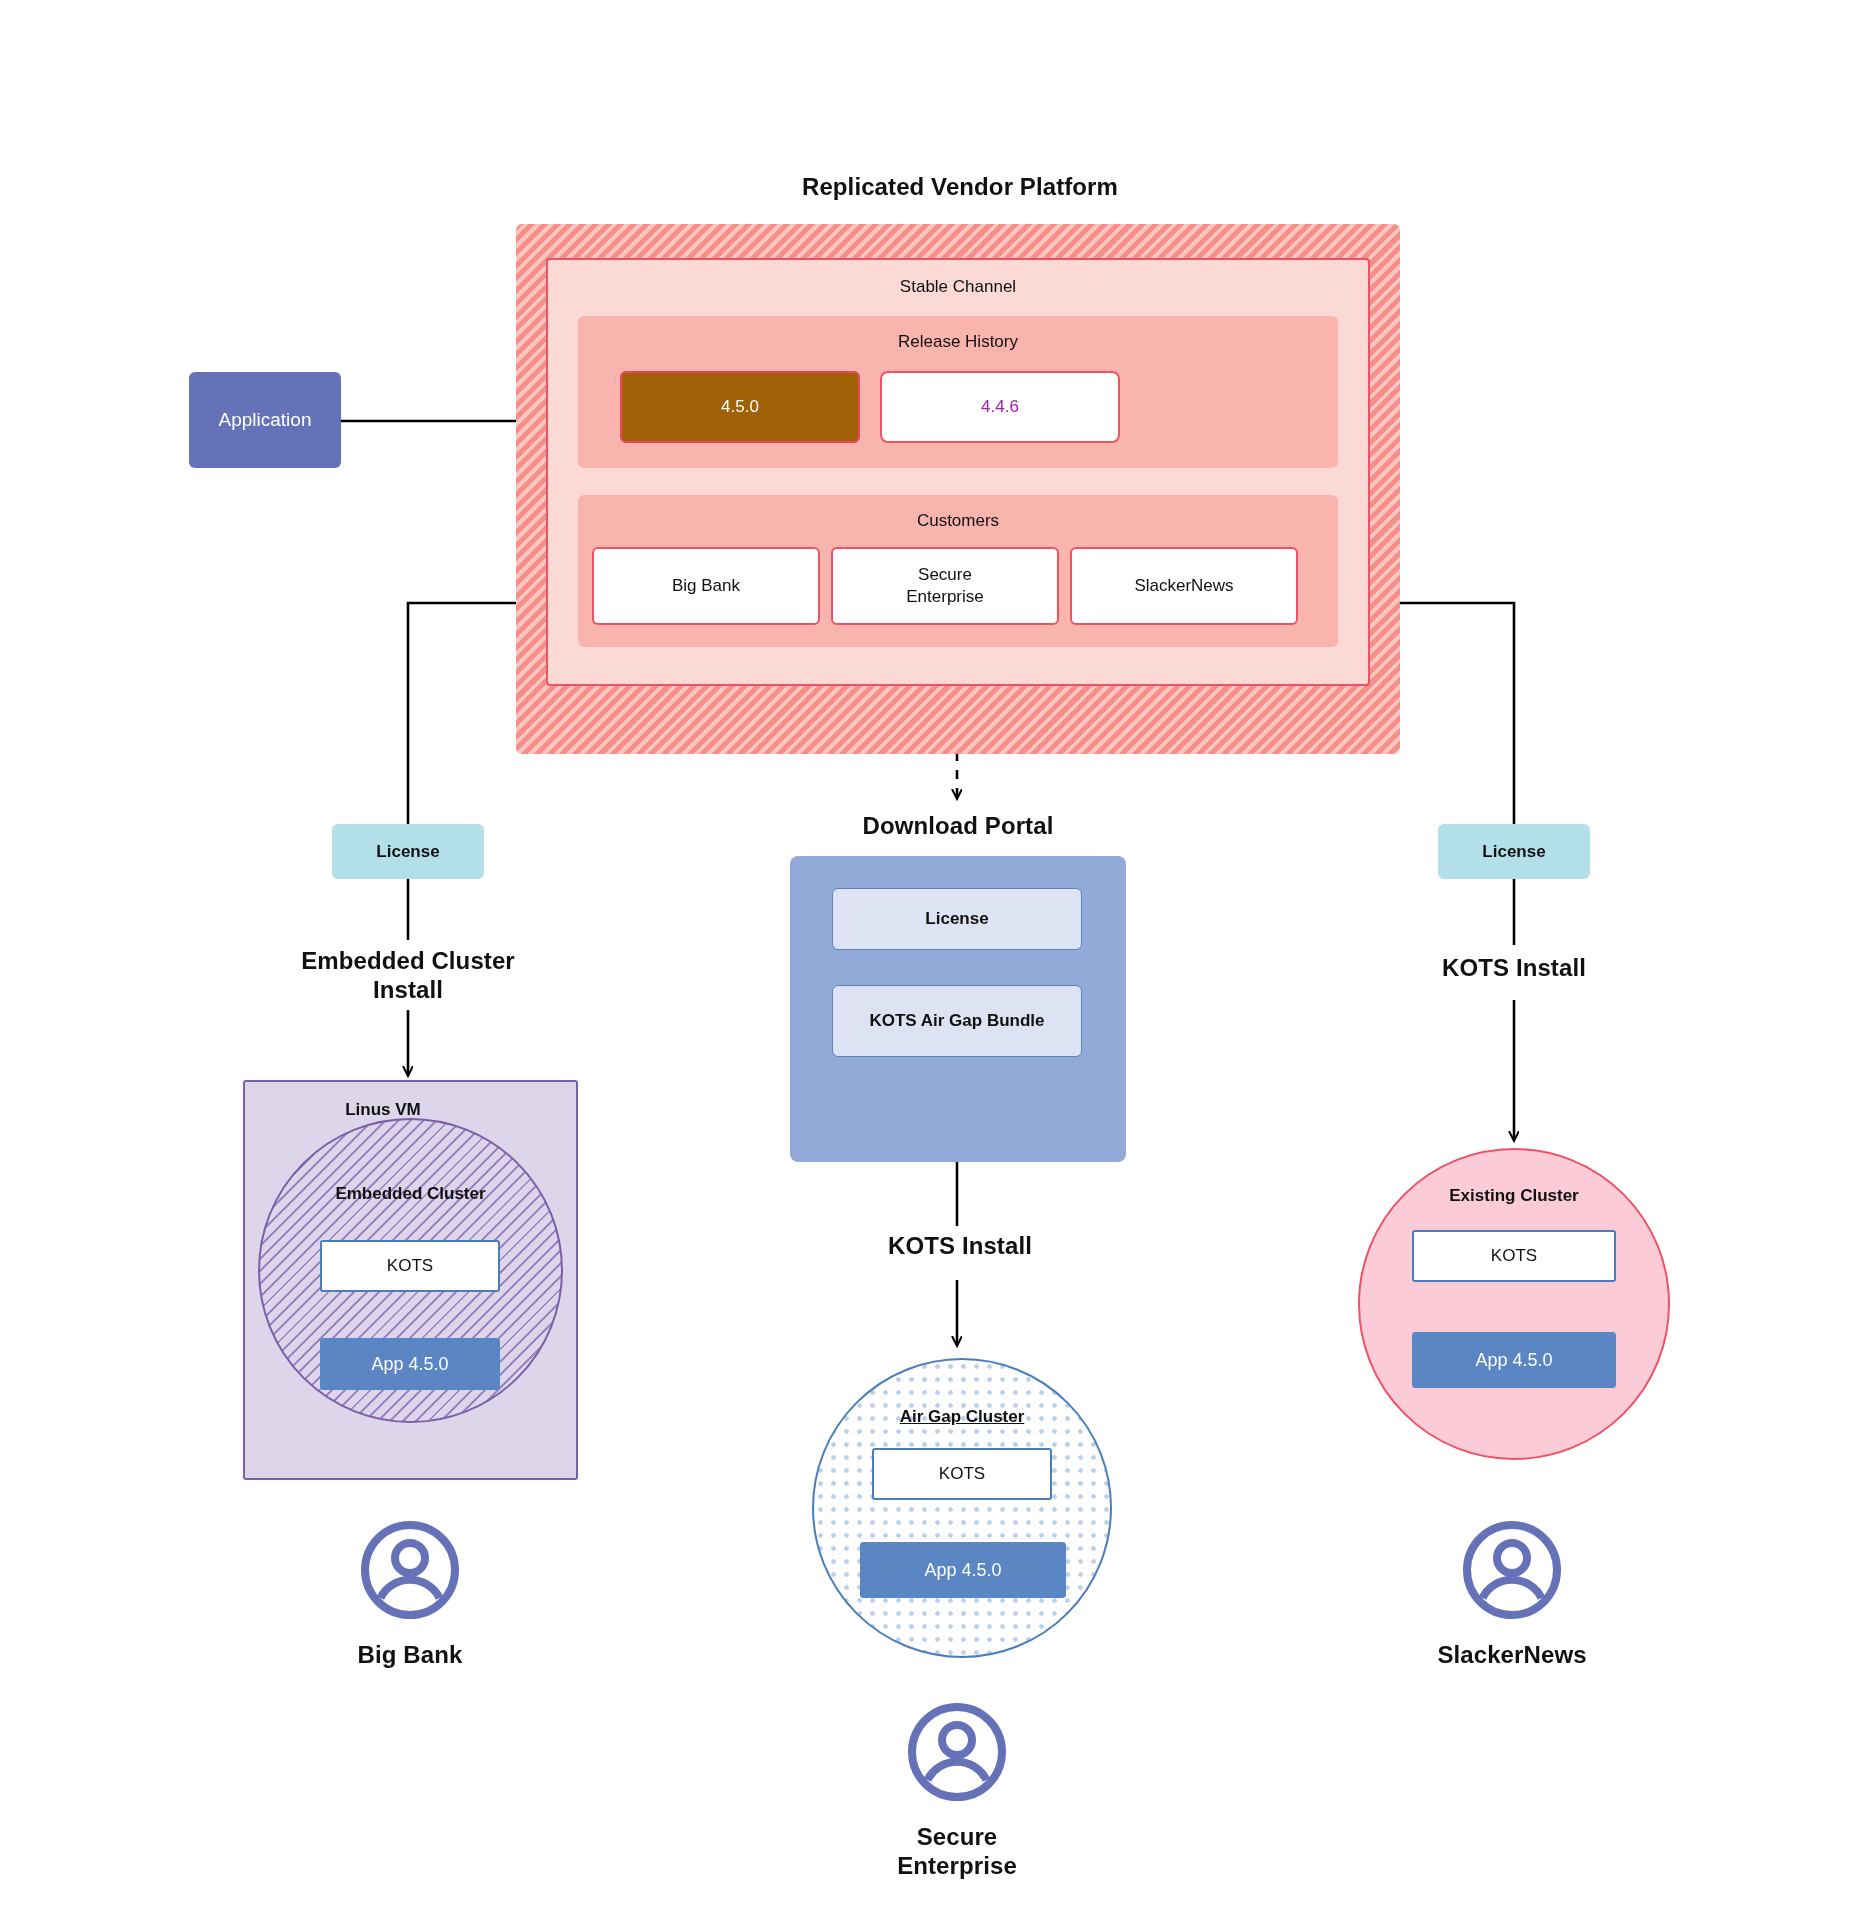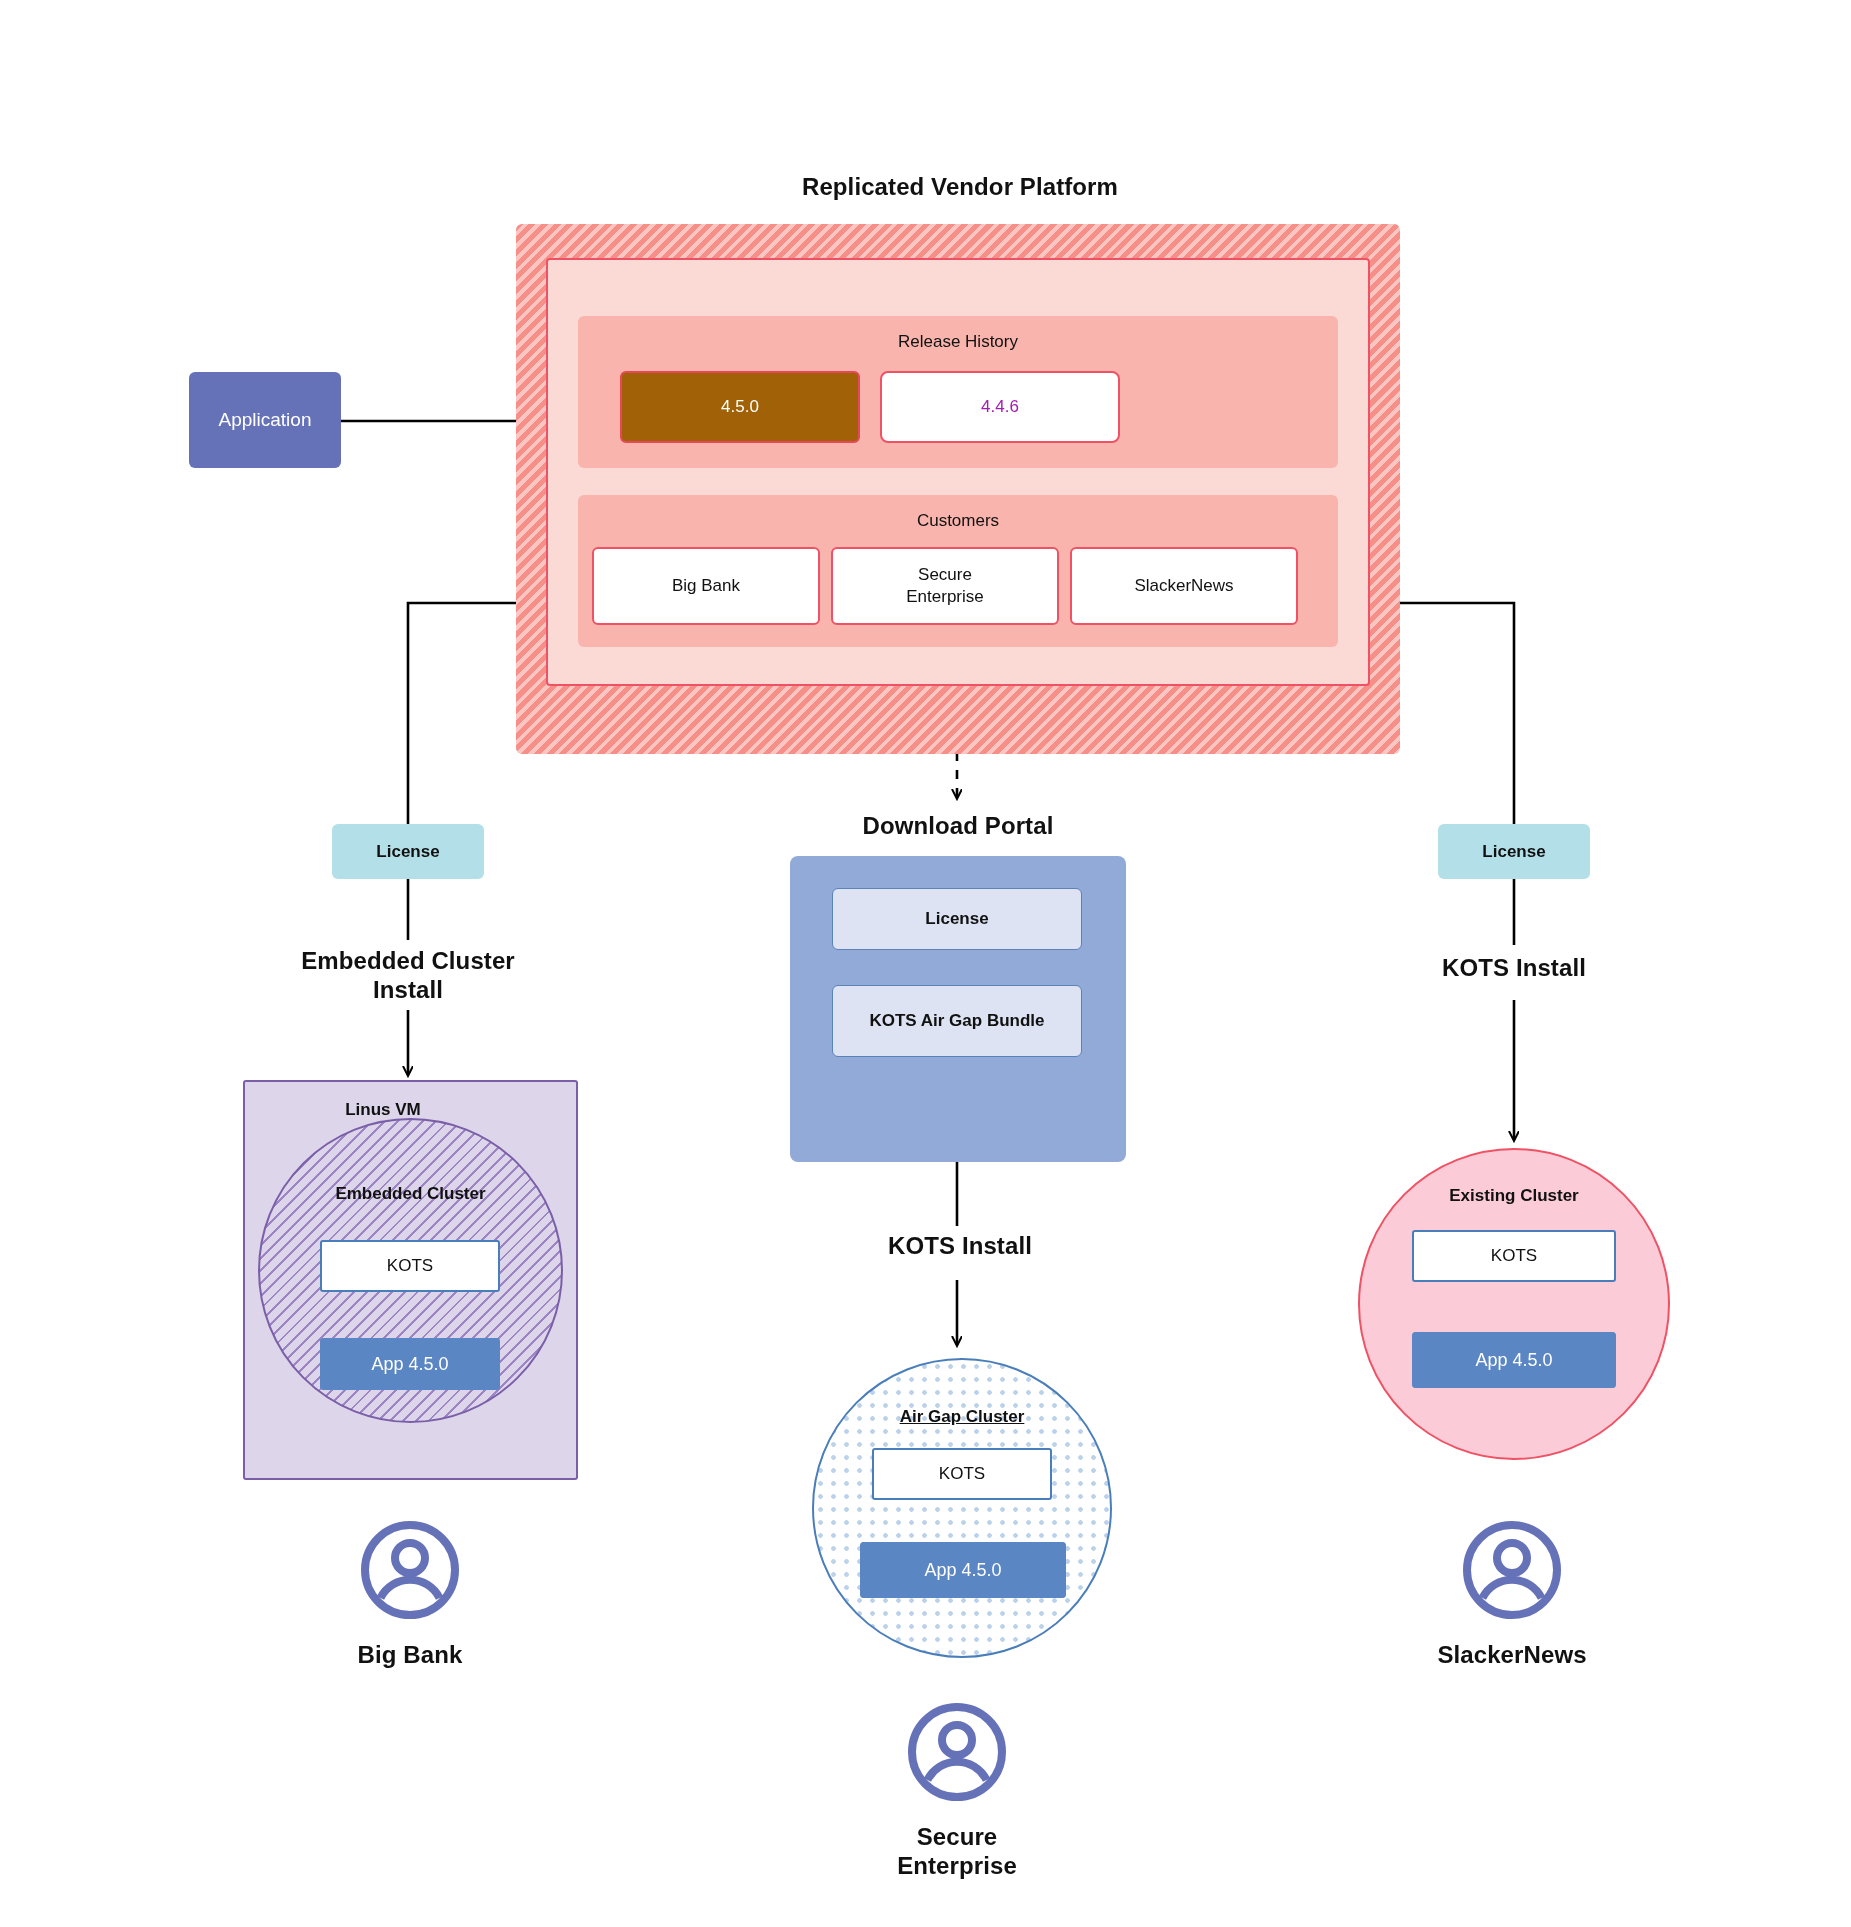--- a/index.html
+++ b/index.html
@@ -194,20 +194,21 @@
       <path d="M1514,1282 L1514,1324" stroke="#000" stroke-width="2.6" fill="none" stroke-dasharray="7 7" marker-end="url(#ah)"></path>
     </g>
   </svg>
 
   <div class="abs ctr title-lg" style="left:600px;top:170px;width:720px;height:34px;">Replicated Vendor Platform</div>
 
   <div class="abs platform" style="left:516px;top:224px;width:884px;height:530px;">
 
     <div class="abs channel" style="left:30px;top:34px;width:824px;height:428px;">
 
+      <div class="abs ctr label-box" style="left:0px;top:15px;width:820px;height:24px;">Stable Channel</div>
 
       <div class="abs subpanel" style="left:30px;top:56px;width:760px;height:152px;">
         <div class="abs ctr label-box" style="left:0px;top:14px;width:760px;height:24px;">Release History</div>
 
         <div class="abs ctr rel-current label-box" style="left:42px;top:55px;width:240px;height:72px;">
           <span>4.5.0</span>
         </div>
 
         <div class="abs ctr rel-old label-box" style="left:302px;top:55px;width:240px;height:72px;">
           <span>4.4.6</span>

